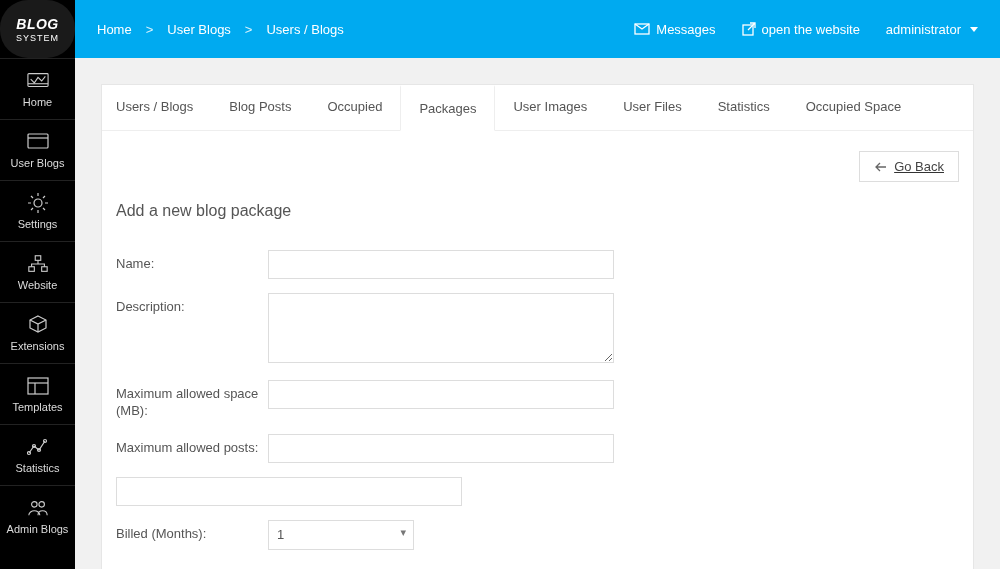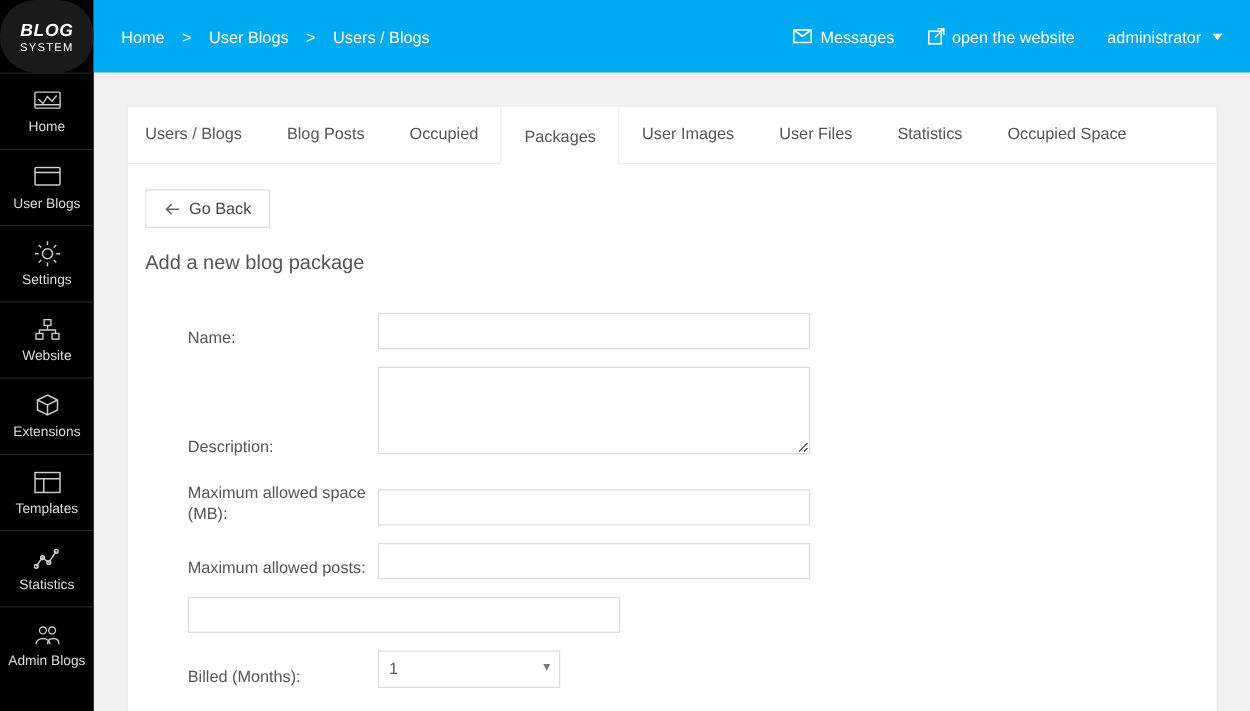--- a/index.html
+++ b/index.html
@@ -33,27 +33,27 @@
   
   .content { flex:1; padding: 26px 26px; overflow:auto; }
   .panel { background:#fff; border:1px solid #e6e6e6; }
   
   .tabs { display:flex; border-bottom:1px solid #eee; align-items: stretch; }
   .tab { padding: 14px 18px 14px 18px; color:#555; font-size:13px; cursor:pointer; position:relative; }
   .tab.active { background:#fff; border-left:1px solid #eee; border-right:1px solid #eee; border-top:2px solid transparent; margin-bottom:-1px; border-bottom:1px solid #fff; }
   .tabs .tab:first-child { padding-left:14px; }
   
   .panel-body { padding: 20px 14px 40px 14px; }
-  .gb-row { display:flex; justify-content:flex-start; padding: 0 0 16px 0;}
+  .gb-row { display:flex; justify-content:flex-end; padding: 0 0 16px 0; text-decoration: underline;}
   .go-back { border:1px solid #ddd; background:#fff; padding:7px 14px; font-size:13px; cursor:pointer; display:flex; align-items:center; gap:6px; color:#444; }
   .go-back svg { stroke:#666; fill:none; stroke-width:1.3; }
   
   h2.title { font-weight:300; font-size:16px; color:#555; margin: 4px 0 30px 0; }
   
-  .form-row { display:flex; align-items:flex-end; margin-bottom: 14px; margin-left: 34px; }
+  .form-row { display:flex; align-items:flex-start; margin-bottom: 14px; }
   .form-row .lbl { width: 152px; color:#555; font-size:13px; padding-top:6px; line-height:1.3; }
   .form-row .ctl { width: 346px; }
   .form-row input[type=text], .form-row textarea, .form-row select {
     width:100%; border:1px solid #ddd; font-family:inherit; font-size:13px; padding:6px 8px; color:#555; background:#fff;
   }
   .form-row textarea { height:70px; resize: vertical; }
   .form-row select { height:30px; width:146px; appearance:none; position:relative; background:
       linear-gradient(#fff,#fff); }
   .select-wrap { position:relative; width:146px; }
   .select-wrap::after { content:"▾"; position:absolute; right:8px; top:6px; color:#777; font-size:11px; pointer-events:none; }

